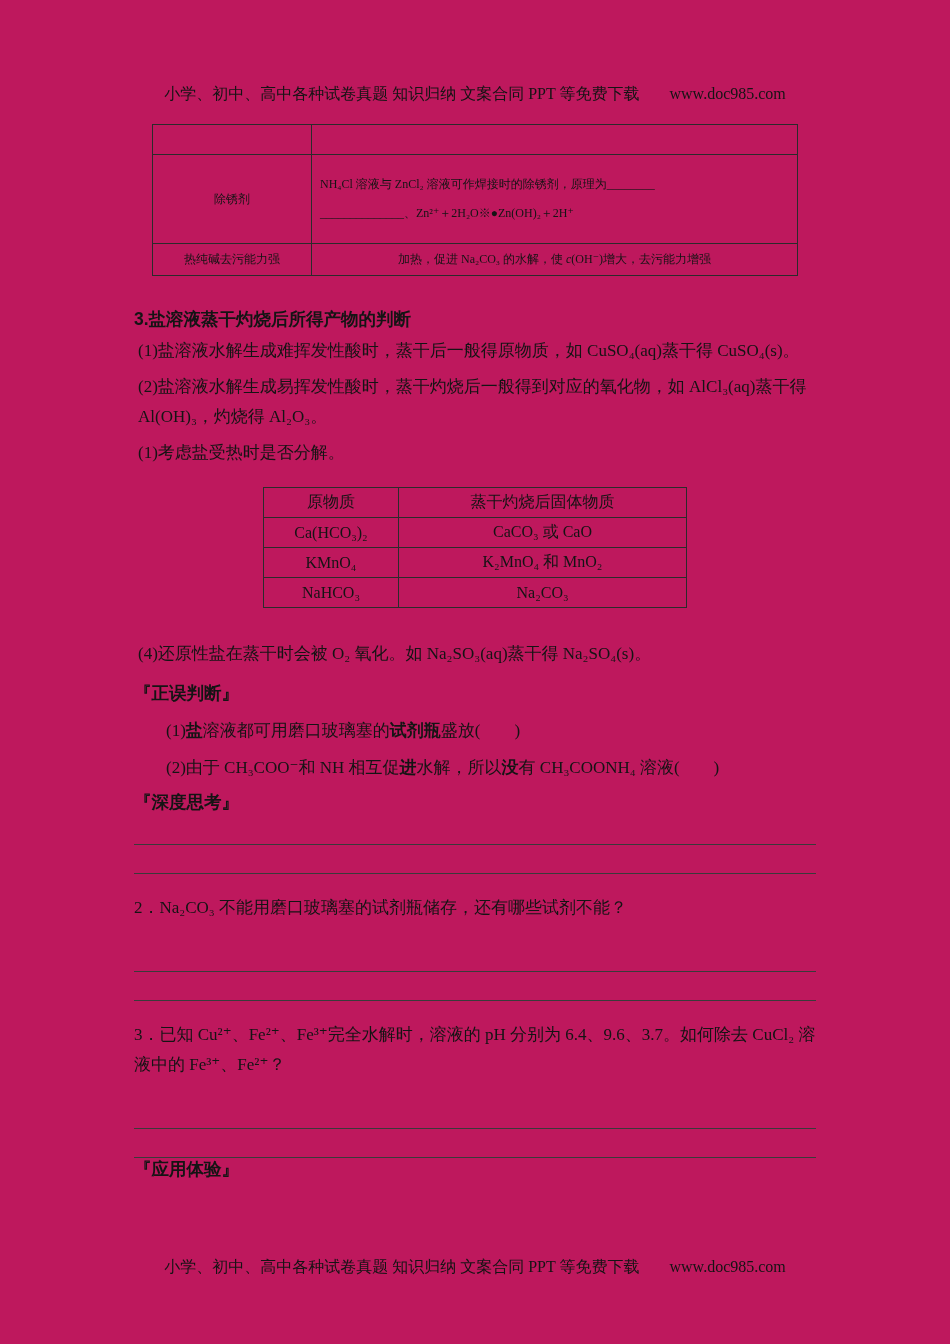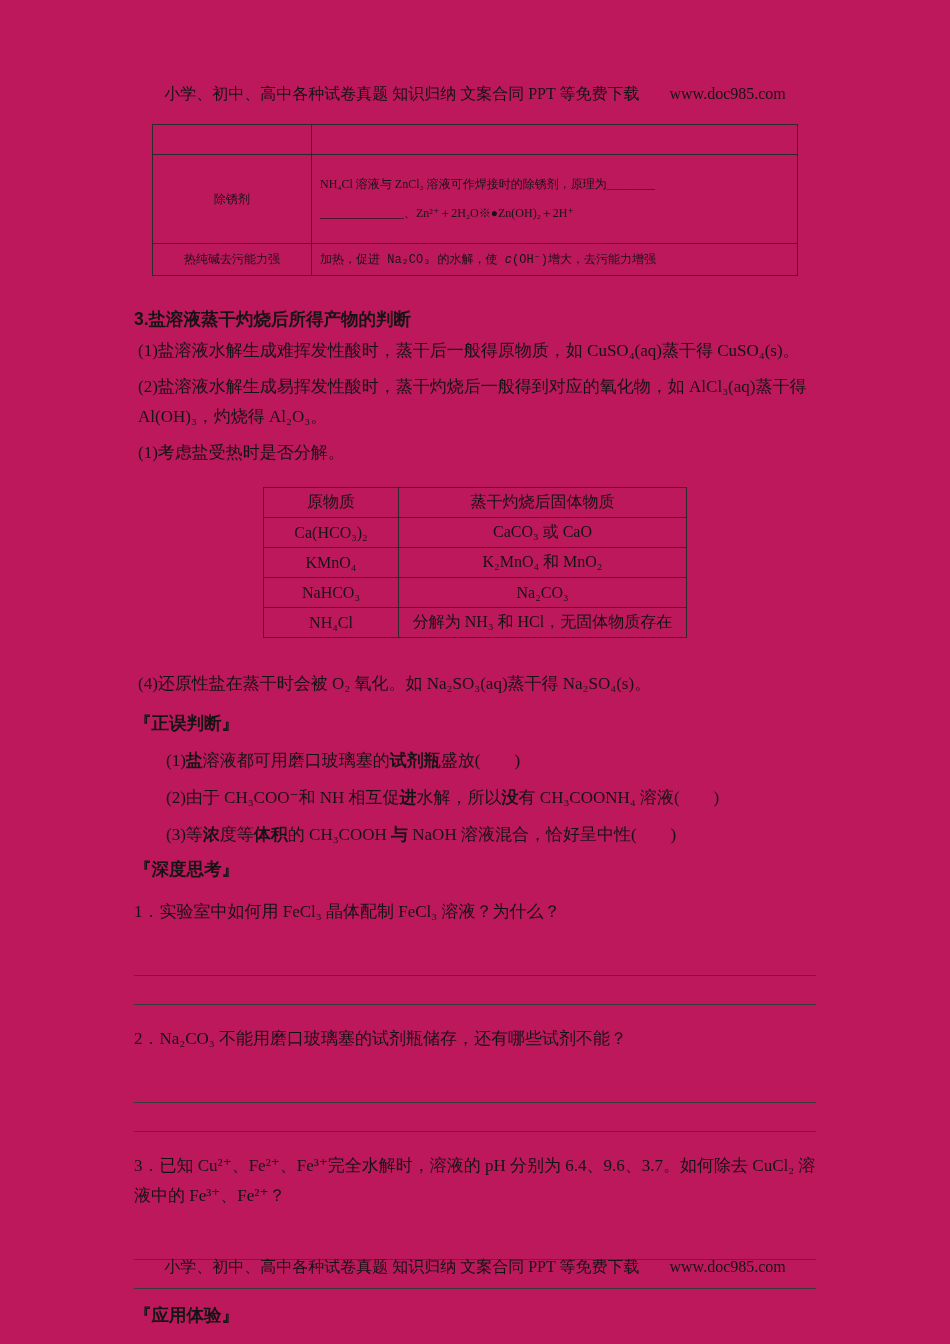--- a/index.html
+++ b/index.html
@@ -32,21 +32,21 @@
   table{border-collapse:collapse;table-layout:fixed;}
   td{border:1px solid #2b2b2b;}
 
   .t1{width:646px;margin:19px auto 0;font-size:12px;}
   .t1 td{padding:2px 8px;vertical-align:middle;}
   .t1 .c1{width:150px;text-align:center;padding:2px 4px;}
   .t1 .r0 td{height:25px;}
   .t1 .r1 td{height:84px;}
   .t1 .r1 .cellline{line-height:29px;}
   .t1 .r2 td{height:27px;}
-  .t1 .r2 .c2{font-family:Liberation Mono, monospace;}
+  .t1 .r2 .c2{text-align:center;}
 
   .t2{width:424px;margin:19px auto 12px;font-size:16px;}
   .t2 td{height:29px;text-align:center;padding:0 4px;}
   .t2 .c1{width:126px;}
 
   .hei{
     font-family:"Liberation Sans","DejaVu Sans",sans-serif;
     font-weight:bold;
     font-size:17.5px;
     line-height:22px;
@@ -59,21 +59,21 @@
   .ansline{
     height:31px;
     border-bottom:1.4px solid #3a3a3a;
   }
   .ansline + .ansline{height:28px;}
   .gap-q{margin-top:19px;}
   .rb{font-weight:bold;font-family:"Liberation Sans","DejaVu Sans",sans-serif;}
   .ri{font-style:italic;}
   .mt-judge{margin-top:13px;}
   .mt-think{margin-top:13px;}
-  .mt-apply{margin-top:15px;font-family:Liberation Serif, serif;}
+  .mt-apply{font-family:Liberation Serif, serif;}
 </style>
 </head>
 <body>
 
 <div class="page">
 
   <div class="runhead">
     <span>小学、初中、高中各种试卷真题 知识归纳 文案合同 PPT 等免费下载</span><span class="url">www.doc985.com</span>
   </div>
 
@@ -115,36 +115,30 @@
           <td>CaCO₃ 或 CaO</td>
         </tr>
         <tr>
           <td class="c1">KMnO₄</td>
           <td>K₂MnO₄ 和 MnO₂</td>
         </tr>
         <tr>
           <td class="c1">NaHCO₃</td>
           <td>Na₂CO₃</td>
         </tr>
-        <tr>
-          <td class="c1">NH₄Cl</td>
-          <td>分解为 NH₃ 和 HCl，无固体物质存在</td>
-        </tr>
       </tbody>
     </table>
 
     <p class="para mt-pt4">(4)还原性盐在蒸干时会被 O₂ 氧化。如 Na₂SO₃(aq)蒸干得 Na₂SO₄(s)。</p>
 
     <div class="hei mt-judge">『正误判断』</div>
     <div class="judge-item"><span>(1)</span><span class="rb">盐</span><span>溶液都可用磨口玻璃塞的</span><span class="rb">试剂瓶</span><span>盛放(　　)</span></div>
     <div class="judge-item"><span>(2)由于 CH₃COO⁻和 NH 相互促</span><span class="rb">进</span><span>水解，所以</span><span class="rb">没</span><span>有 CH₃COONH₄ 溶液(　　)</span></div>
-    <div class="judge-item"><span>(3)等</span><span class="rb">浓</span><span>度等</span><span class="rb">体积</span><span>的 CH₃COOH </span><span class="rb">与</span><span> NaOH 溶液混合，恰好呈中性(　　)</span></div>
 
     <div class="hei mt-think">『深度思考』</div>
-    <p class="q">1．实验室中如何用 FeCl₃ 晶体配制 FeCl₃ 溶液？为什么？</p>
     <div class="ansline"></div>
     <div class="ansline"></div>
     <p class="q gap-q">2．Na₂CO₃ 不能用磨口玻璃塞的试剂瓶储存，还有哪些试剂不能？</p>
     <div class="ansline"></div>
     <div class="ansline"></div>
     <p class="q gap-q">3．已知 Cu²⁺、Fe²⁺、Fe³⁺完全水解时，溶液的 pH 分别为 6.4、9.6、3.7。如何除去 CuCl₂ 溶液中的 Fe³⁺、Fe²⁺？</p>
     <div class="ansline"></div>
     <div class="ansline"></div>
 
     <div class="hei mt-apply">『应用体验』</div>

